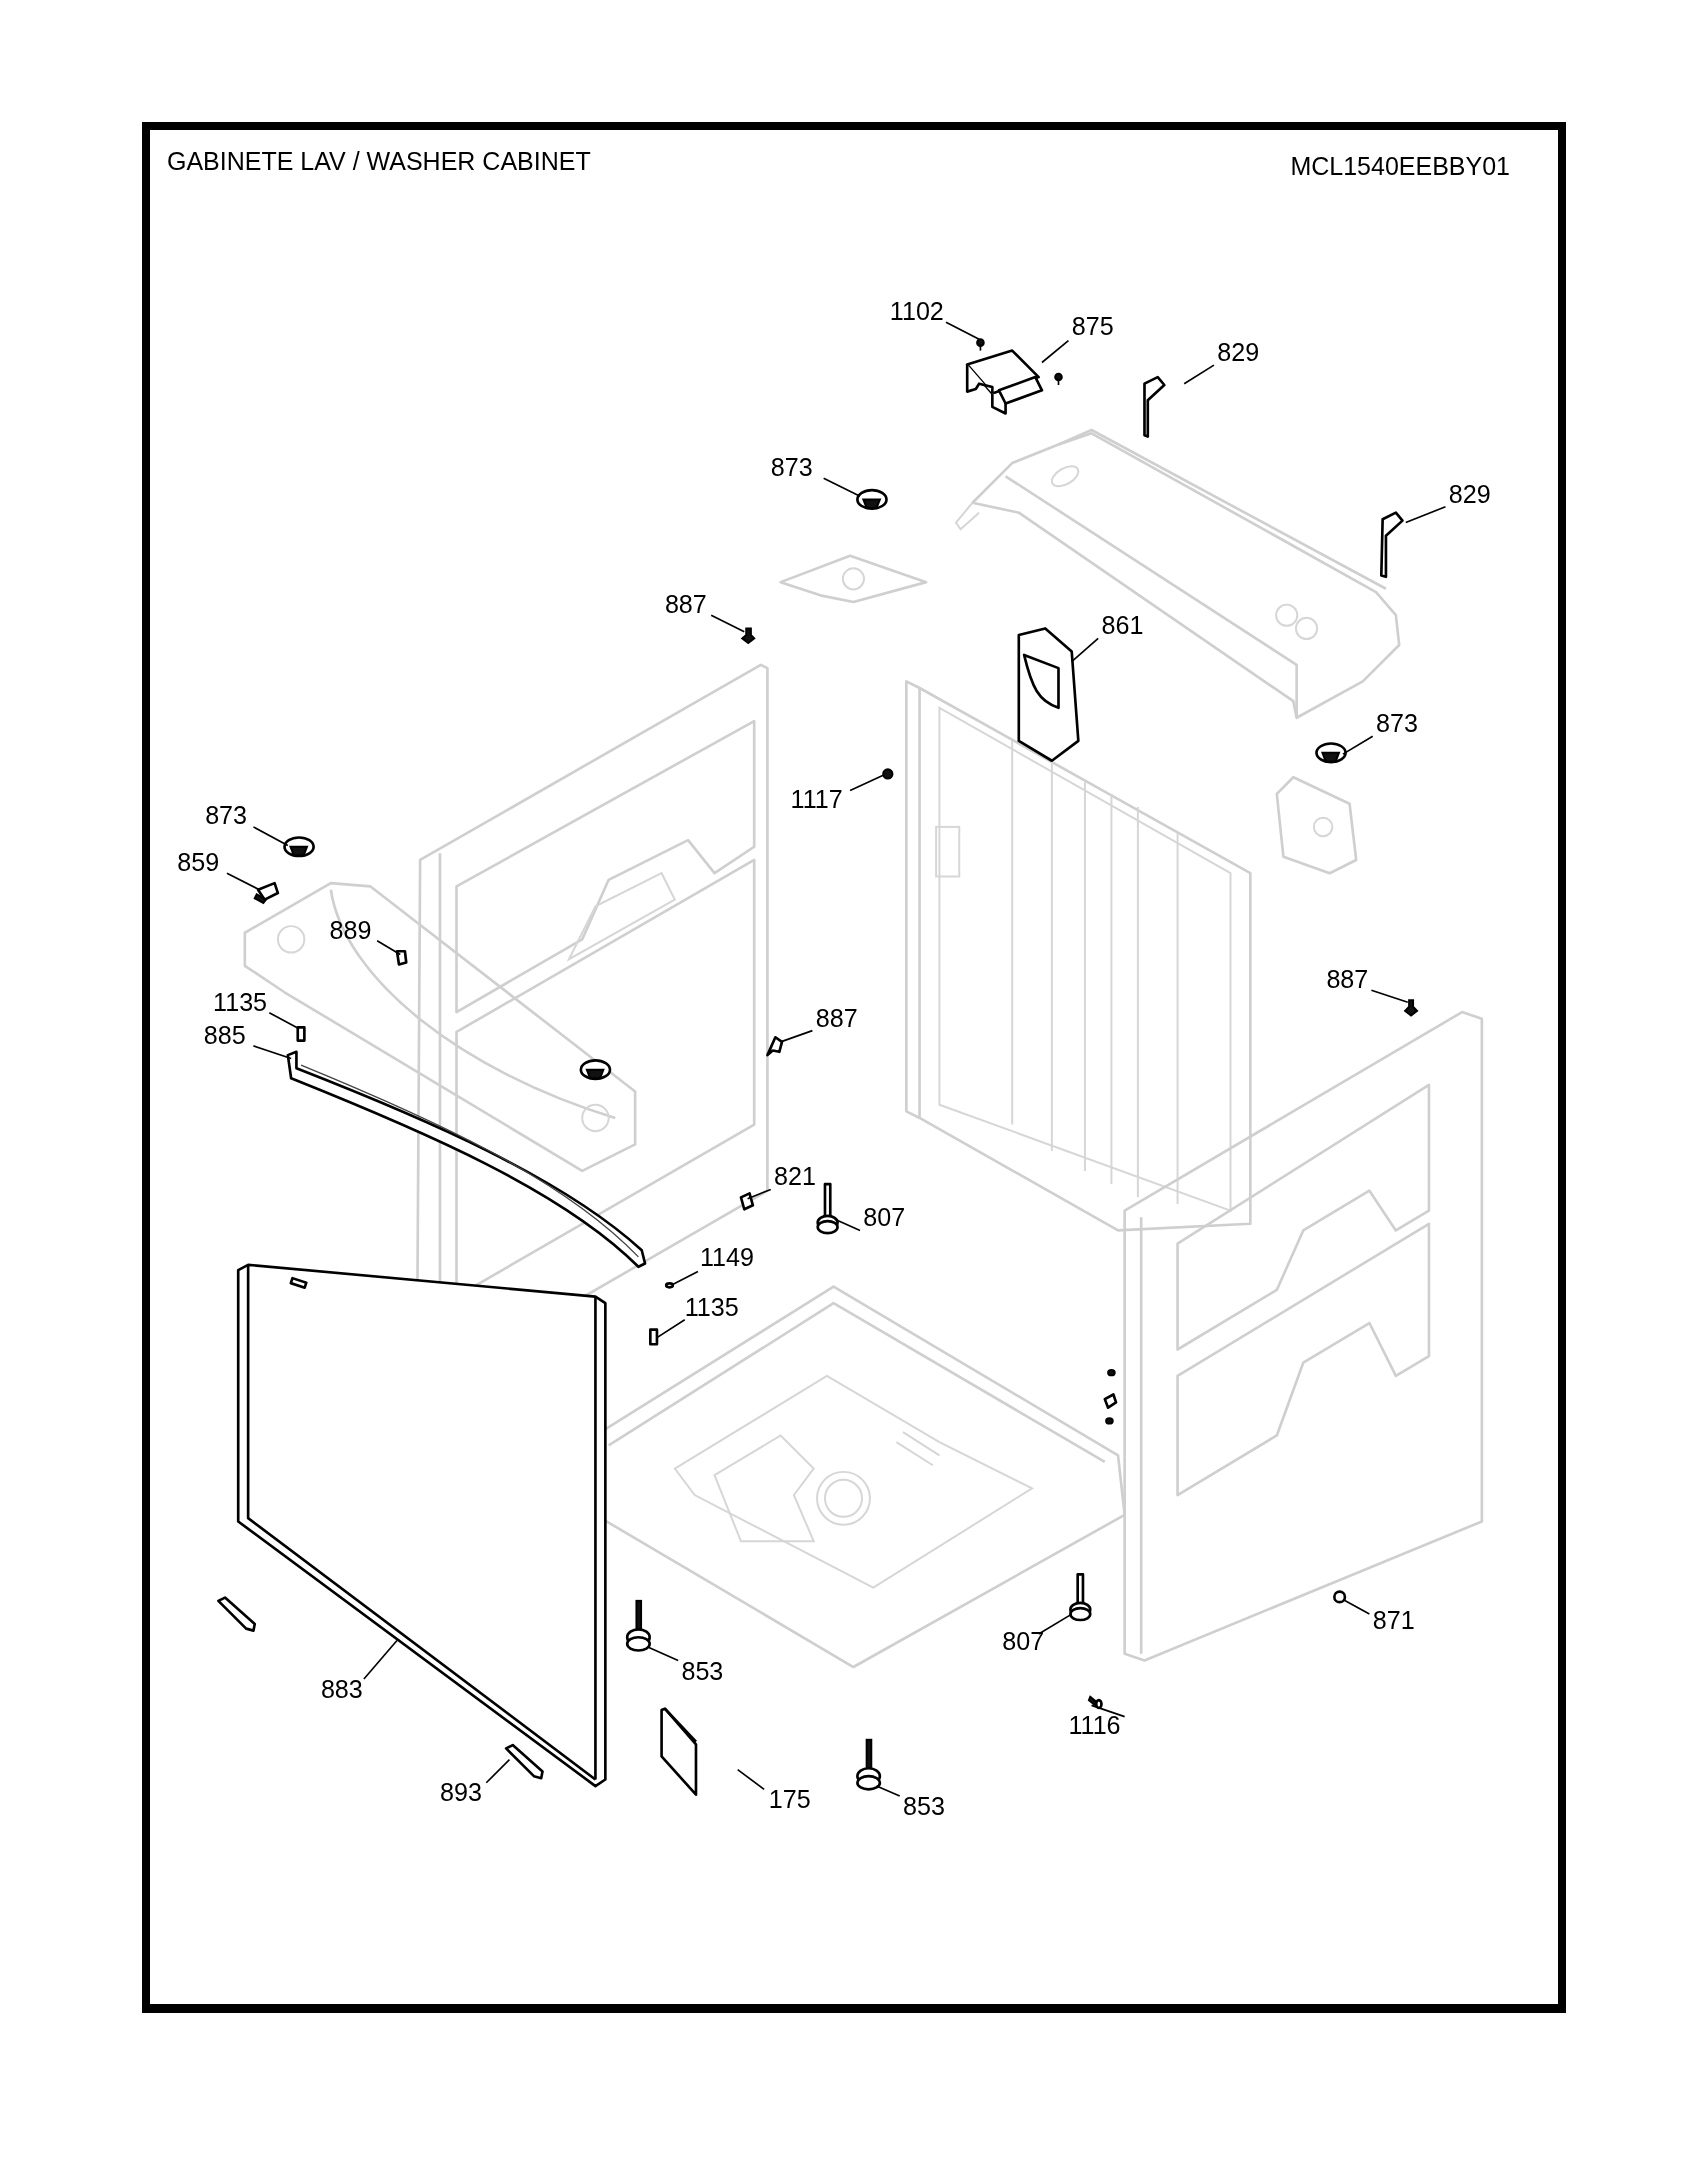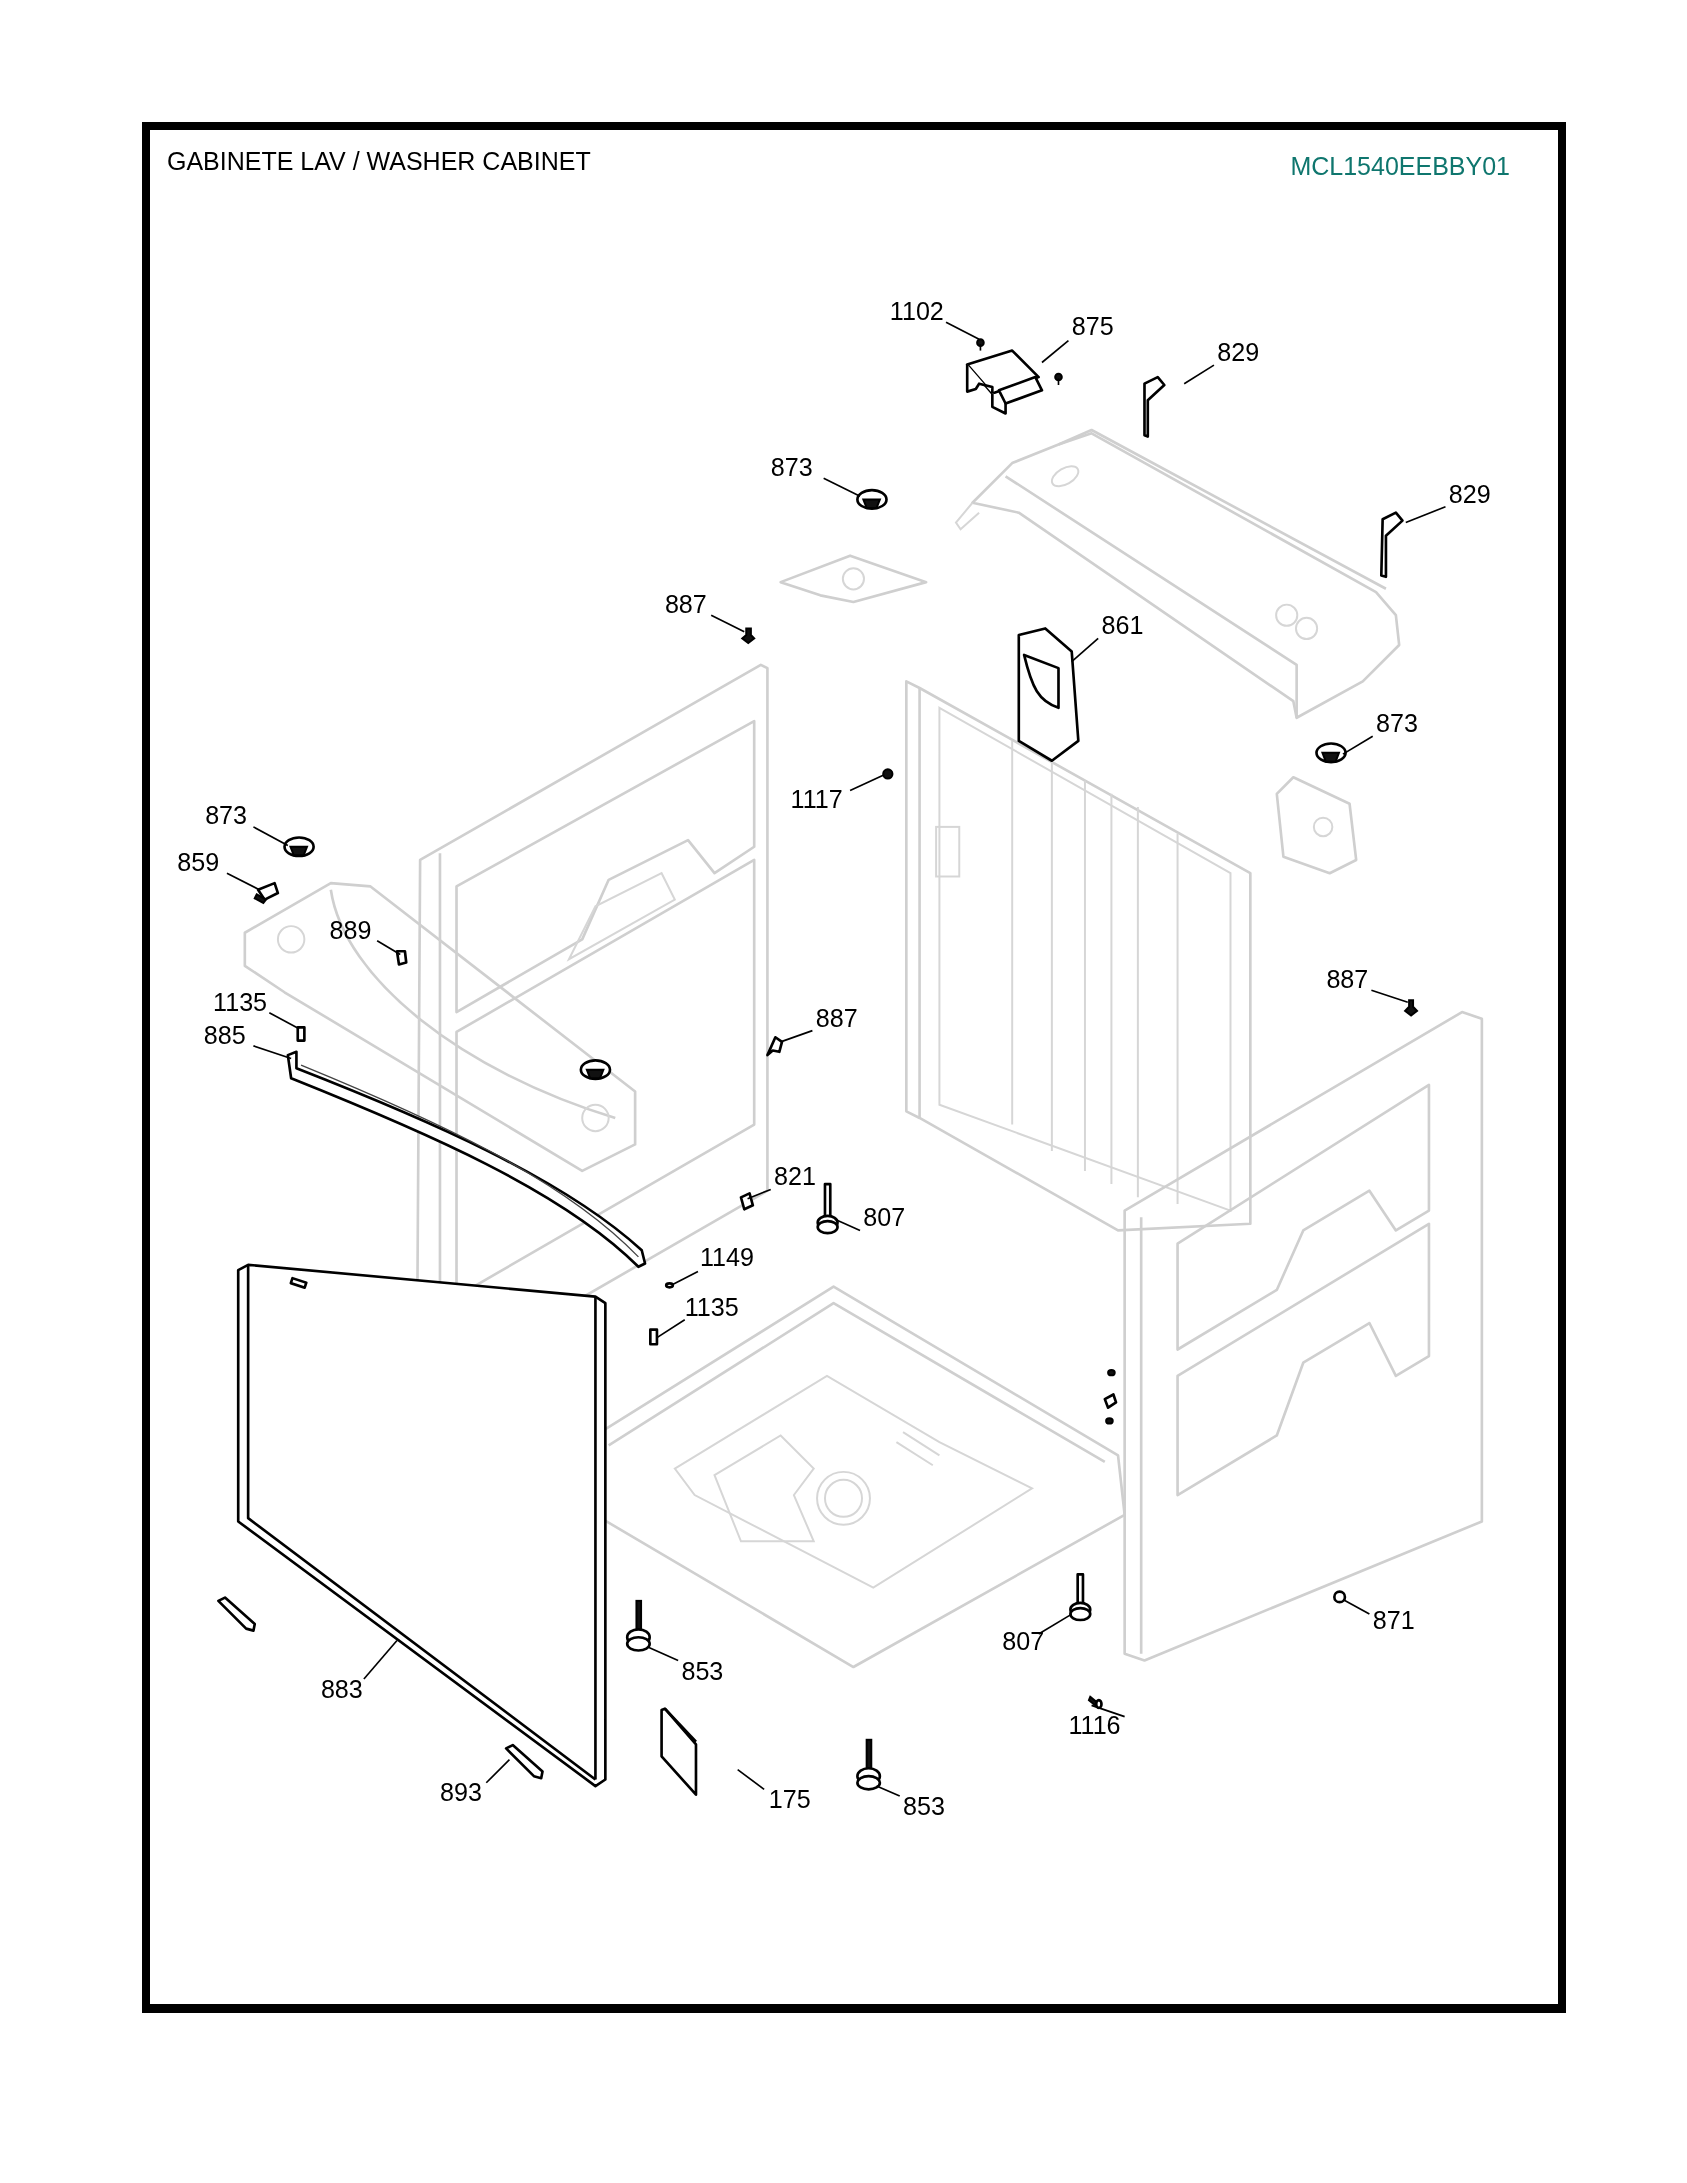--- a/index.html
+++ b/index.html
@@ -1,20 +1,20 @@
 <!DOCTYPE html>
 <html style="font-size:10.6px"><head>
 <meta charset="utf-8">
 <style>
   html, body { margin: 0; padding: 0; background: #ffffff; }
   body { width: 1687px; height: 2183px; position: relative; overflow: hidden; font-family: "Liberation Sans", sans-serif; }
   #sheet { position: absolute; left: 0; top: 0; width: 1687px; height: 1695px; }
   .frame { position: absolute; left: 142px; top: 122px; width: 1408px; height: 1874px; border: 8px solid #000; border-bottom-width: 9.3px; box-sizing: content-box; }
   .title { position: absolute; left: 167px; top: 147px; font-size: 25px; color: #000; letter-spacing: 0px; }
-  .model { position: absolute; right: 177px; top: 152px; font-size: 25px; color: #0f766e; }
+  .model { position: absolute; right: 177px; top: 152px; font-size: 25px; color: #000000; }
   svg text.callout { font-family: "Liberation Sans", sans-serif; font-size: 38px; fill: #000; }
   .ghost { fill: none; stroke: #cfcfcf; stroke-width: 4; stroke-linejoin: round; }
   .ghost-thin { fill: none; stroke: #d6d6d6; stroke-width: 3; }
   .part { fill: #fff; stroke: #000; stroke-width: 4; stroke-linejoin: round; }
   .part-dark { fill: #111; stroke: #000; stroke-width: 3; }
   .leader { stroke: #000; stroke-width: 2.5; }
 </style>
 </head>
 <body>
 

